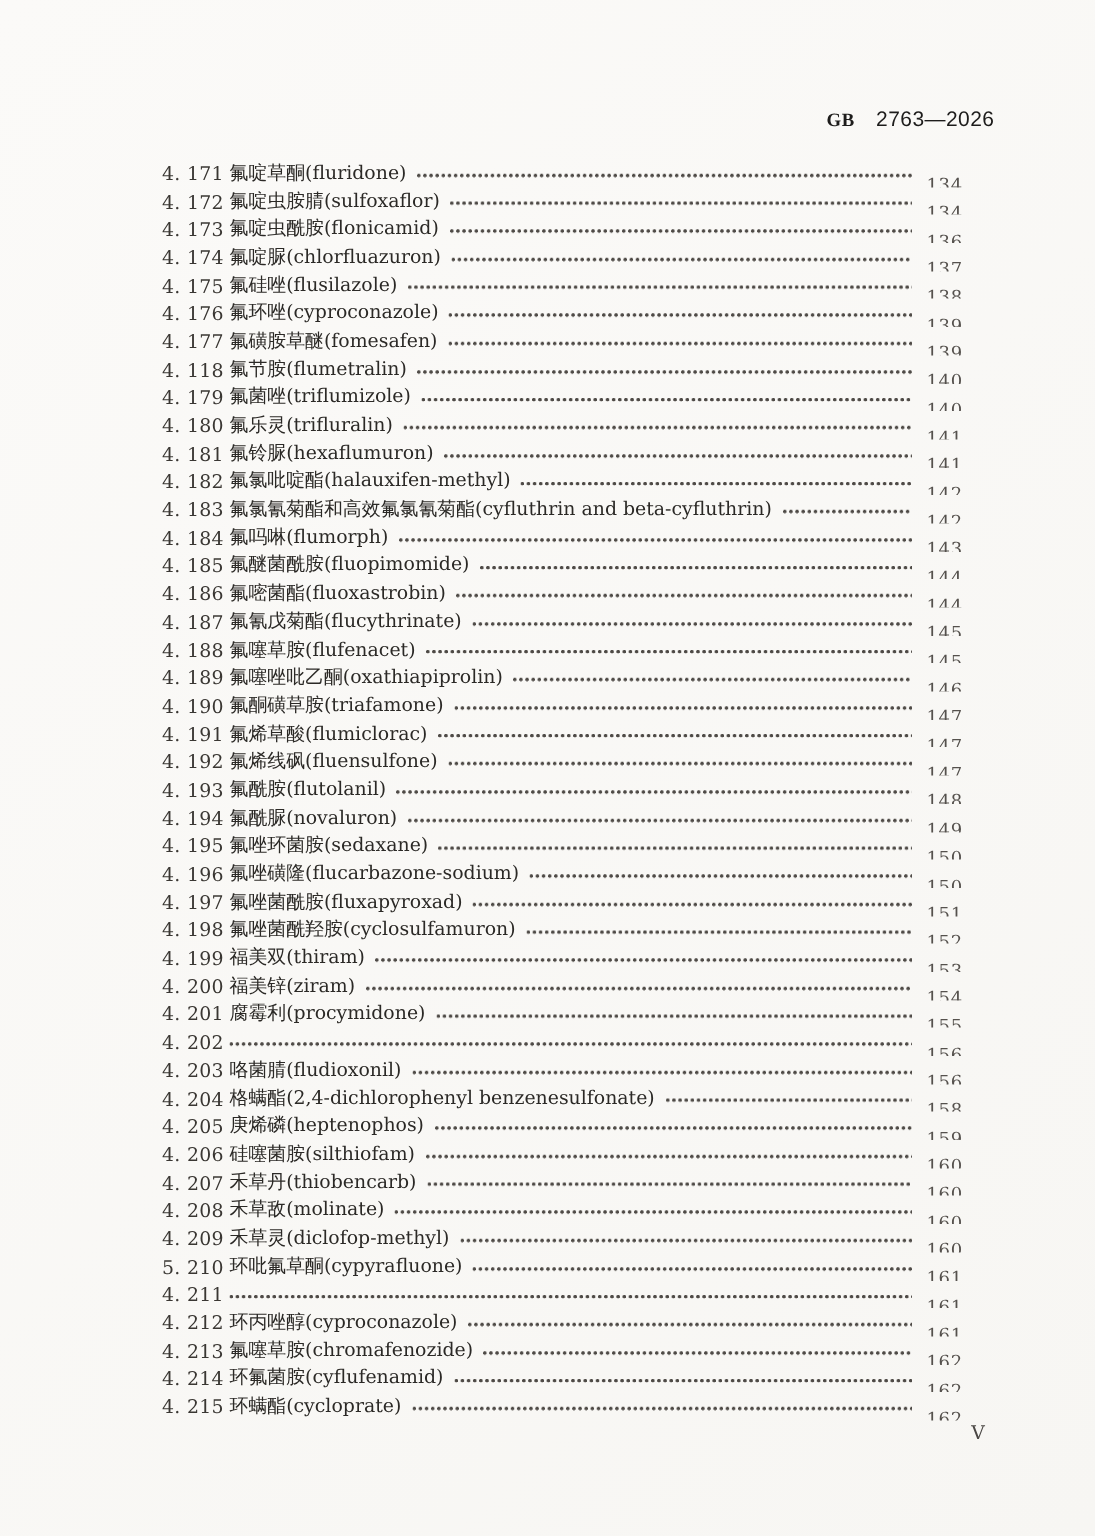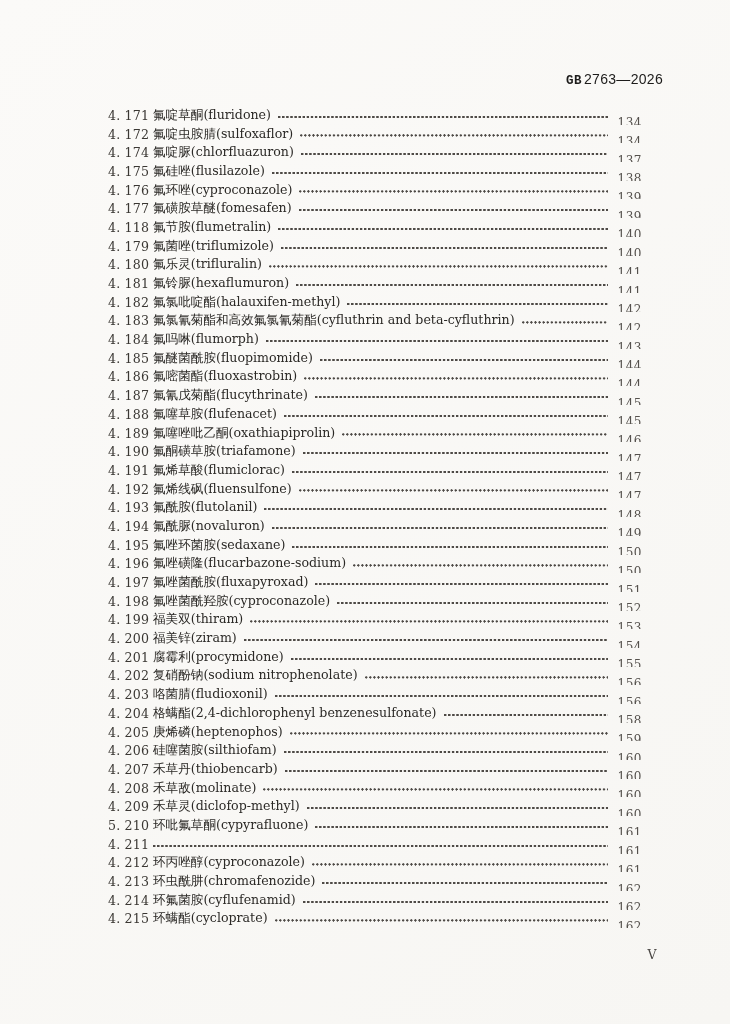--- a/index.html
+++ b/index.html
@@ -21,25 +21,25 @@
     background: linear-gradient(135deg, #fbfaf8 0%, #f7f6f3 100%);
   }
   .header {
     position: absolute;
     top: 69px;
     right: 67px;
     white-space: nowrap;
     color: #1d1c1b;
   }
   .header .code-prefix {
-    font-family: Liberation Mono, monospace;
+    font-family: Liberation Serif, serif;
     font-weight: bold;
     font-size: 12.5px;
     letter-spacing: 0.5px;
-    margin-right: 2px;
+    margin-right: 14px;
   }
   .header .code-number {
     font-family: "Liberation Sans", "DejaVu Sans", sans-serif;
     font-weight: normal;
     font-size: 14px;
     letter-spacing: 0.3px;
   }
   .toc {
     position: absolute;
     top: 106px;
@@ -108,20 +108,26 @@
     <span class="dot-leader"></span>
     <span class="entry-page">134</span>
   </div>
       <div class="toc-row">
     <span class="entry-num">4. 172</span>
     <span class="entry-title">氟啶虫胺腈(sulfoxaflor)</span>
     <span class="dot-leader"></span>
     <span class="entry-page">134</span>
   </div>
       <div class="toc-row">
+    <span class="entry-num">4. 173</span>
+    <span class="entry-title">氟啶虫酰胺(flonicamid)</span>
+    <span class="dot-leader"></span>
+    <span class="entry-page">136</span>
+  </div>
+      <div class="toc-row">
     <span class="entry-num">4. 174</span>
     <span class="entry-title">氟啶脲(chlorfluazuron)</span>
     <span class="dot-leader"></span>
     <span class="entry-page">137</span>
   </div>
       <div class="toc-row">
     <span class="entry-num">4. 175</span>
     <span class="entry-title">氟硅唑(flusilazole)</span>
     <span class="dot-leader"></span>
     <span class="entry-page">138</span>
@@ -253,21 +259,21 @@
     <span class="entry-page">150</span>
   </div>
       <div class="toc-row">
     <span class="entry-num">4. 197</span>
     <span class="entry-title">氟唑菌酰胺(fluxapyroxad)</span>
     <span class="dot-leader"></span>
     <span class="entry-page">151</span>
   </div>
       <div class="toc-row">
     <span class="entry-num">4. 198</span>
-    <span class="entry-title">氟唑菌酰羟胺(cyproconazole)</span>
+    <span class="entry-title">氟唑菌酰羟胺(cyclosulfamuron)</span>
     <span class="dot-leader"></span>
     <span class="entry-page">152</span>
   </div>
       <div class="toc-row">
     <span class="entry-num">4. 199</span>
     <span class="entry-title">福美双(thiram)</span>
     <span class="dot-leader"></span>
     <span class="entry-page">153</span>
   </div>
       <div class="toc-row">
@@ -277,21 +283,20 @@
     <span class="entry-page">154</span>
   </div>
       <div class="toc-row">
     <span class="entry-num">4. 201</span>
     <span class="entry-title">腐霉利(procymidone)</span>
     <span class="dot-leader"></span>
     <span class="entry-page">155</span>
   </div>
       <div class="toc-row">
     <span class="entry-num">4. 202</span>
-    <span class="entry-title">复硝酚钠(sodium nitrophenolate)</span>
     <span class="dot-leader"></span>
     <span class="entry-page">156</span>
   </div>
       <div class="toc-row">
     <span class="entry-num">4. 203</span>
     <span class="entry-title">咯菌腈(fludioxonil)</span>
     <span class="dot-leader"></span>
     <span class="entry-page">156</span>
   </div>
       <div class="toc-row">
@@ -342,21 +347,21 @@
     <span class="entry-page">161</span>
   </div>
       <div class="toc-row">
     <span class="entry-num">4. 212</span>
     <span class="entry-title">环丙唑醇(cyproconazole)</span>
     <span class="dot-leader"></span>
     <span class="entry-page">161</span>
   </div>
       <div class="toc-row">
     <span class="entry-num">4. 213</span>
-    <span class="entry-title">环虫酰肼(chromafenozide)</span>
+    <span class="entry-title">氟噻草胺(chromafenozide)</span>
     <span class="dot-leader"></span>
     <span class="entry-page">162</span>
   </div>
       <div class="toc-row">
     <span class="entry-num">4. 214</span>
     <span class="entry-title">环氟菌胺(cyflufenamid)</span>
     <span class="dot-leader"></span>
     <span class="entry-page">162</span>
   </div>
       <div class="toc-row">

